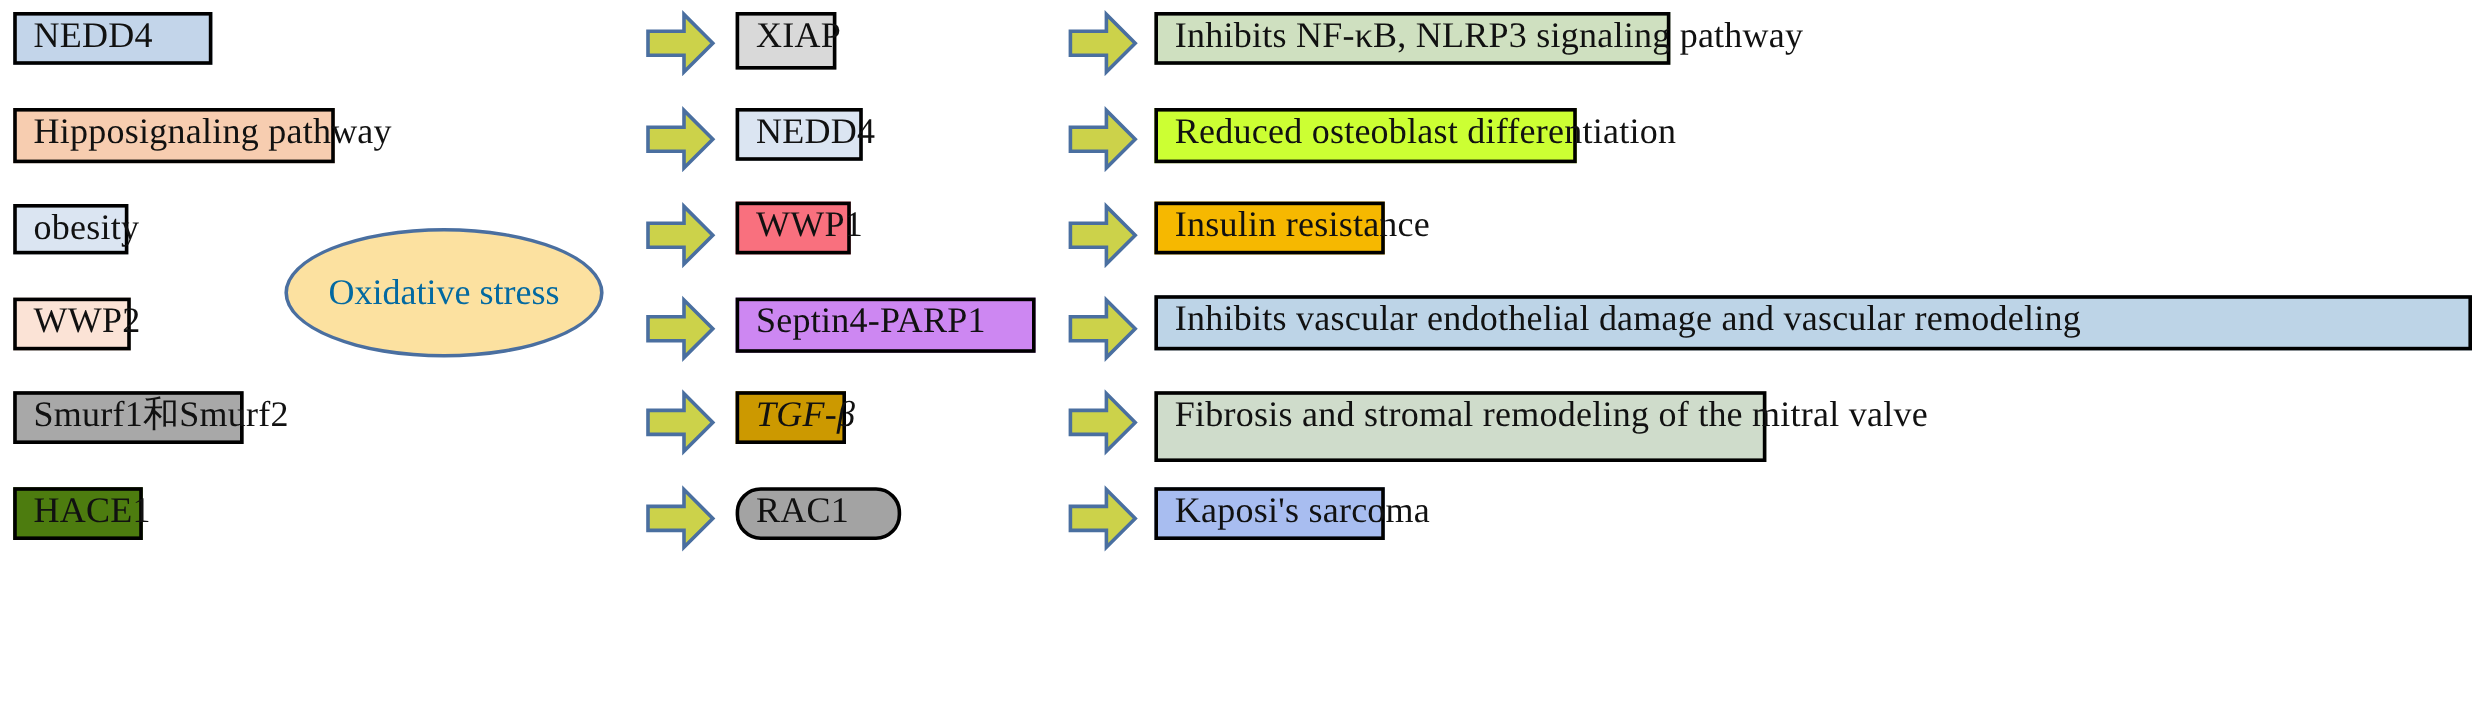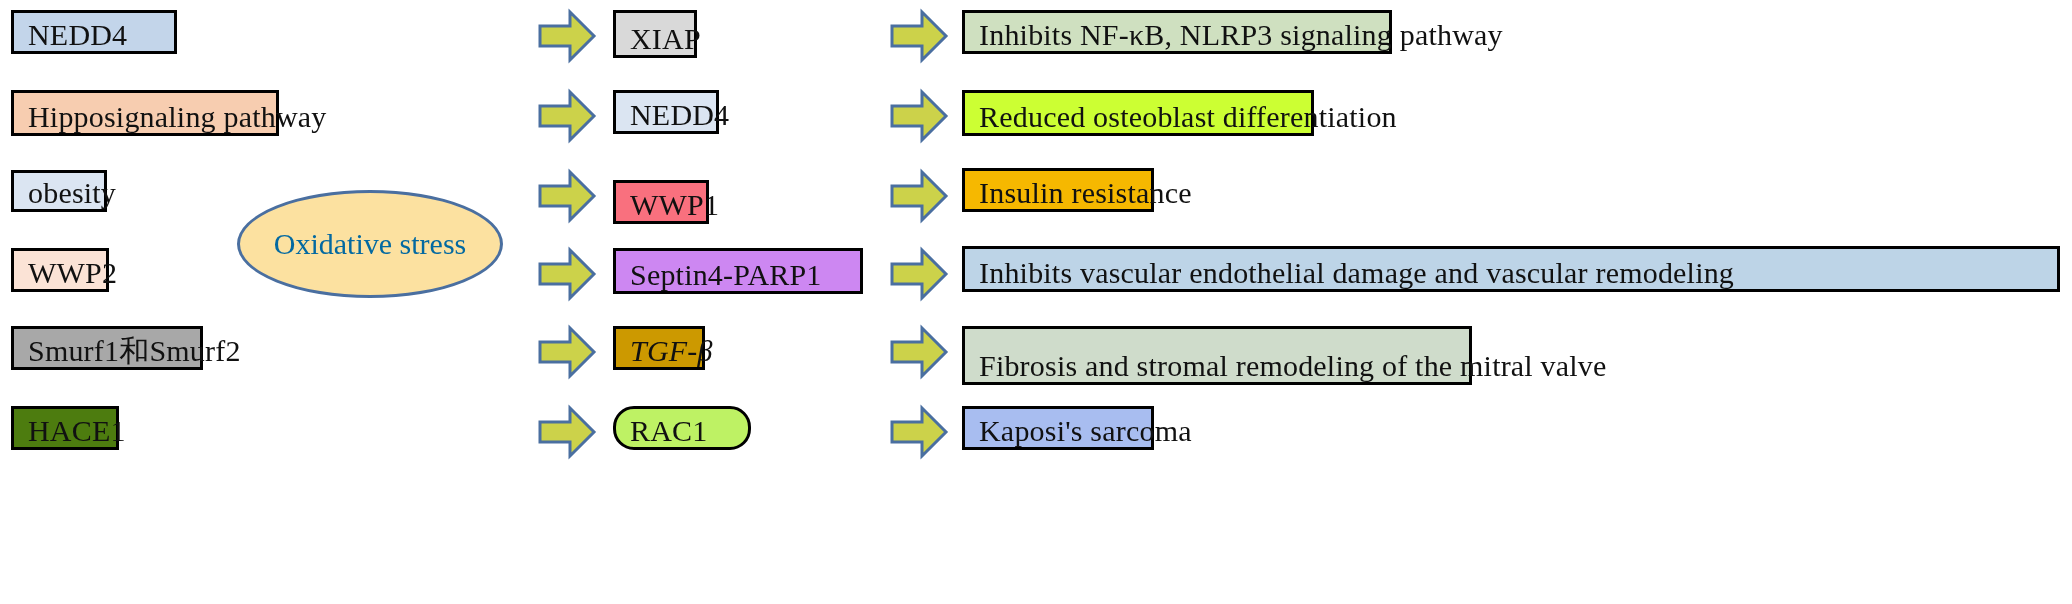--- a/index.html
+++ b/index.html
@@ -15,21 +15,21 @@
     width: 2072px;
     height: 604px;
     background: #ffffff;
     overflow: hidden;
   }
   .node {
     position: absolute;
     box-sizing: border-box;
     border: 3px solid #0c4a6e;
     display: flex;
-    align-items: flex-end;
+    align-items: flex-start;
     padding: 0 14px;
     font-size: 30px;
     line-height: 1.1;
     color: #111111;
     white-space: nowrap;
     letter-spacing: 0.2px;
   }
   .ellipse {
     position: absolute;
     box-sizing: border-box;
@@ -118,30 +118,30 @@
     <span>Oxidative stress</span>
   </div>
 
   <div id="col2">
       <div class="node" style="left: 613px; top: 10px; width: 84px; height: 48px; background: rgb(217, 217, 217); border-color: rgb(0, 0, 0);">
         <span>XIAP</span>
       </div>
       <div class="node" style="left: 613px; top: 90px; width: 106px; height: 44px; background: rgb(219, 229, 242); border-color: rgb(0, 0, 0);">
         <span>NEDD4</span>
       </div>
-      <div class="node" style="left: 613px; top: 168px; width: 96px; height: 44px; background: rgb(249, 112, 126); border-color: rgb(0, 0, 0); margin-top: 12px;">
+      <div class="node" style="left: 613px; top: 168px; width: 96px; height: 44px; background: rgb(249, 112, 126); border-color: rgb(0, 0, 0);">
         <span>WWP1</span>
       </div>
       <div class="node" style="left: 613px; top: 248px; width: 250px; height: 46px; background: rgb(205, 135, 242); border-color: rgb(0, 0, 0);">
         <span>Septin4-PARP1</span>
       </div>
       <div class="node" style="left: 613px; top: 326px; width: 92px; height: 44px; background: rgb(204, 153, 0); border-color: rgb(0, 0, 0); font-style: italic;">
         <span>TGF-β</span>
       </div>
-      <div class="node" style="left: 613px; top: 406px; width: 138px; height: 44px; background: #bef264; border-color: rgb(0, 0, 0); border-radius: 21px;">
+      <div class="node" style="left: 613px; top: 406px; width: 138px; height: 44px; background: #a3a3a3; border-color: rgb(0, 0, 0); border-radius: 21px;">
         <span>RAC1</span>
       </div>
     </div>
 
   <div id="arrows2">
       <div class="arrow" style="left: 889px; top: 8px;">
         <svg viewBox="0 0 60 56" xmlns="http://www.w3.org/2000/svg">
           <path d="M3 18 L33 18 L33 4 L57 28 L33 52 L33 38 L3 38 Z" fill="#ccd24a" stroke="#4a6fa0" stroke-width="3" stroke-linejoin="miter"></path>
         </svg>
       </div>

